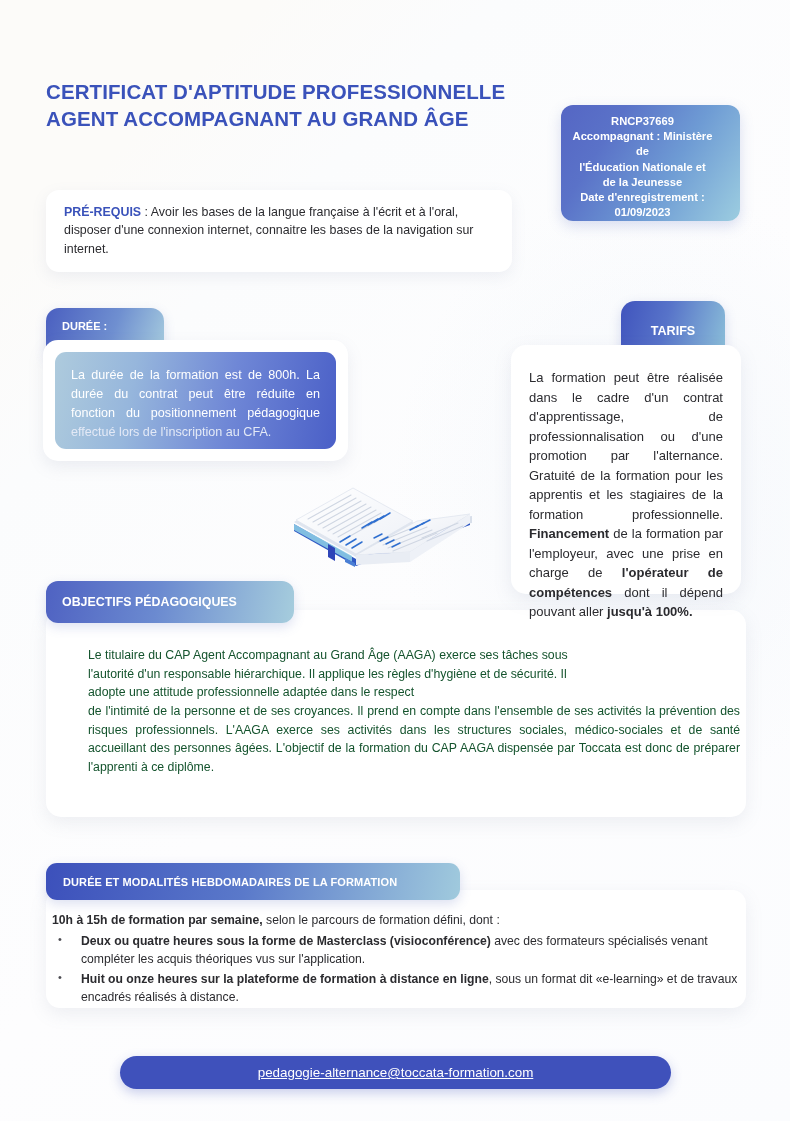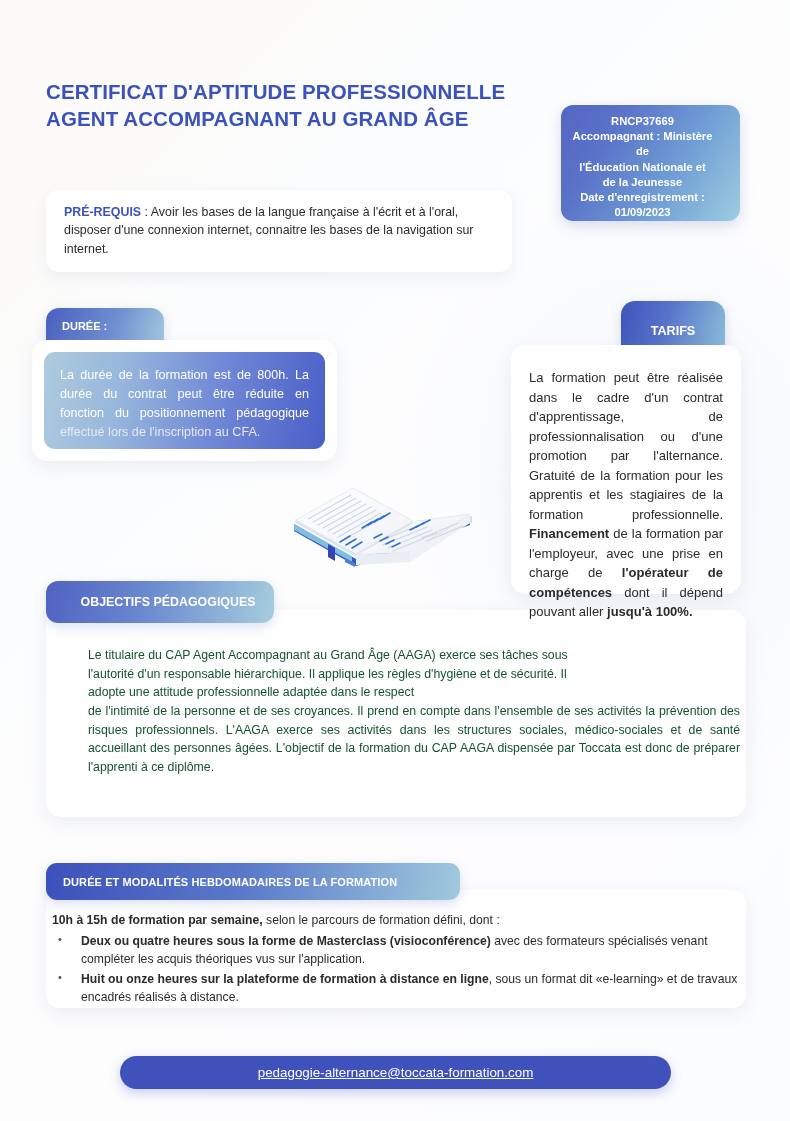--- a/index.html
+++ b/index.html
@@ -108,21 +108,21 @@
     background: linear-gradient(110deg, #4a5fc0 0%, #6f8fd0 55%, #a9cfdf 100%);
     color: #ffffff;
     font-weight: bold;
     font-size: 11px;
     padding: 12px 0 0 16px;
     box-shadow: 0 4px 12px rgba(90,110,190,0.2);
     z-index: 2;
   }
   .duree-card-wrap {
     position: absolute;
-    left: 32px;
+    left: 43px;
     top: 340px;
     width: 305px;
     height: 121px;
     background: #ffffff;
     border-radius: 15px;
     box-shadow: 0 6px 16px rgba(120,130,160,0.13);
     padding: 12px;
     z-index: 3;
   }
   .duree-inner {
@@ -186,33 +186,32 @@
     width: 200px;
     height: 124px;
     z-index: 1;
   }
 
   
   .objectifs-tab {
     position: absolute;
     left: 46px;
     top: 581px;
-    width: 228px;
+    width: 248px;
     height: 42px;
     border-radius: 12px;
     background: linear-gradient(100deg, #4f62c2 0%, #6b8ad0 45%, #a6cddd 100%);
     color: #ffffff;
     font-weight: bold;
     font-size: 12.4px;
     display: flex;
     align-items: center;
     padding-left: 16px;
     box-shadow: 0 4px 12px rgba(90,110,190,0.2);
     z-index: 2;
-    justify-content: center;
   }
   .objectifs-card {
     position: absolute;
     left: 46px;
     top: 610px;
     width: 700px;
     height: 207px;
     background: #ffffff;
     border-radius: 15px;
     box-shadow: 0 6px 18px rgba(120,130,160,0.12);

